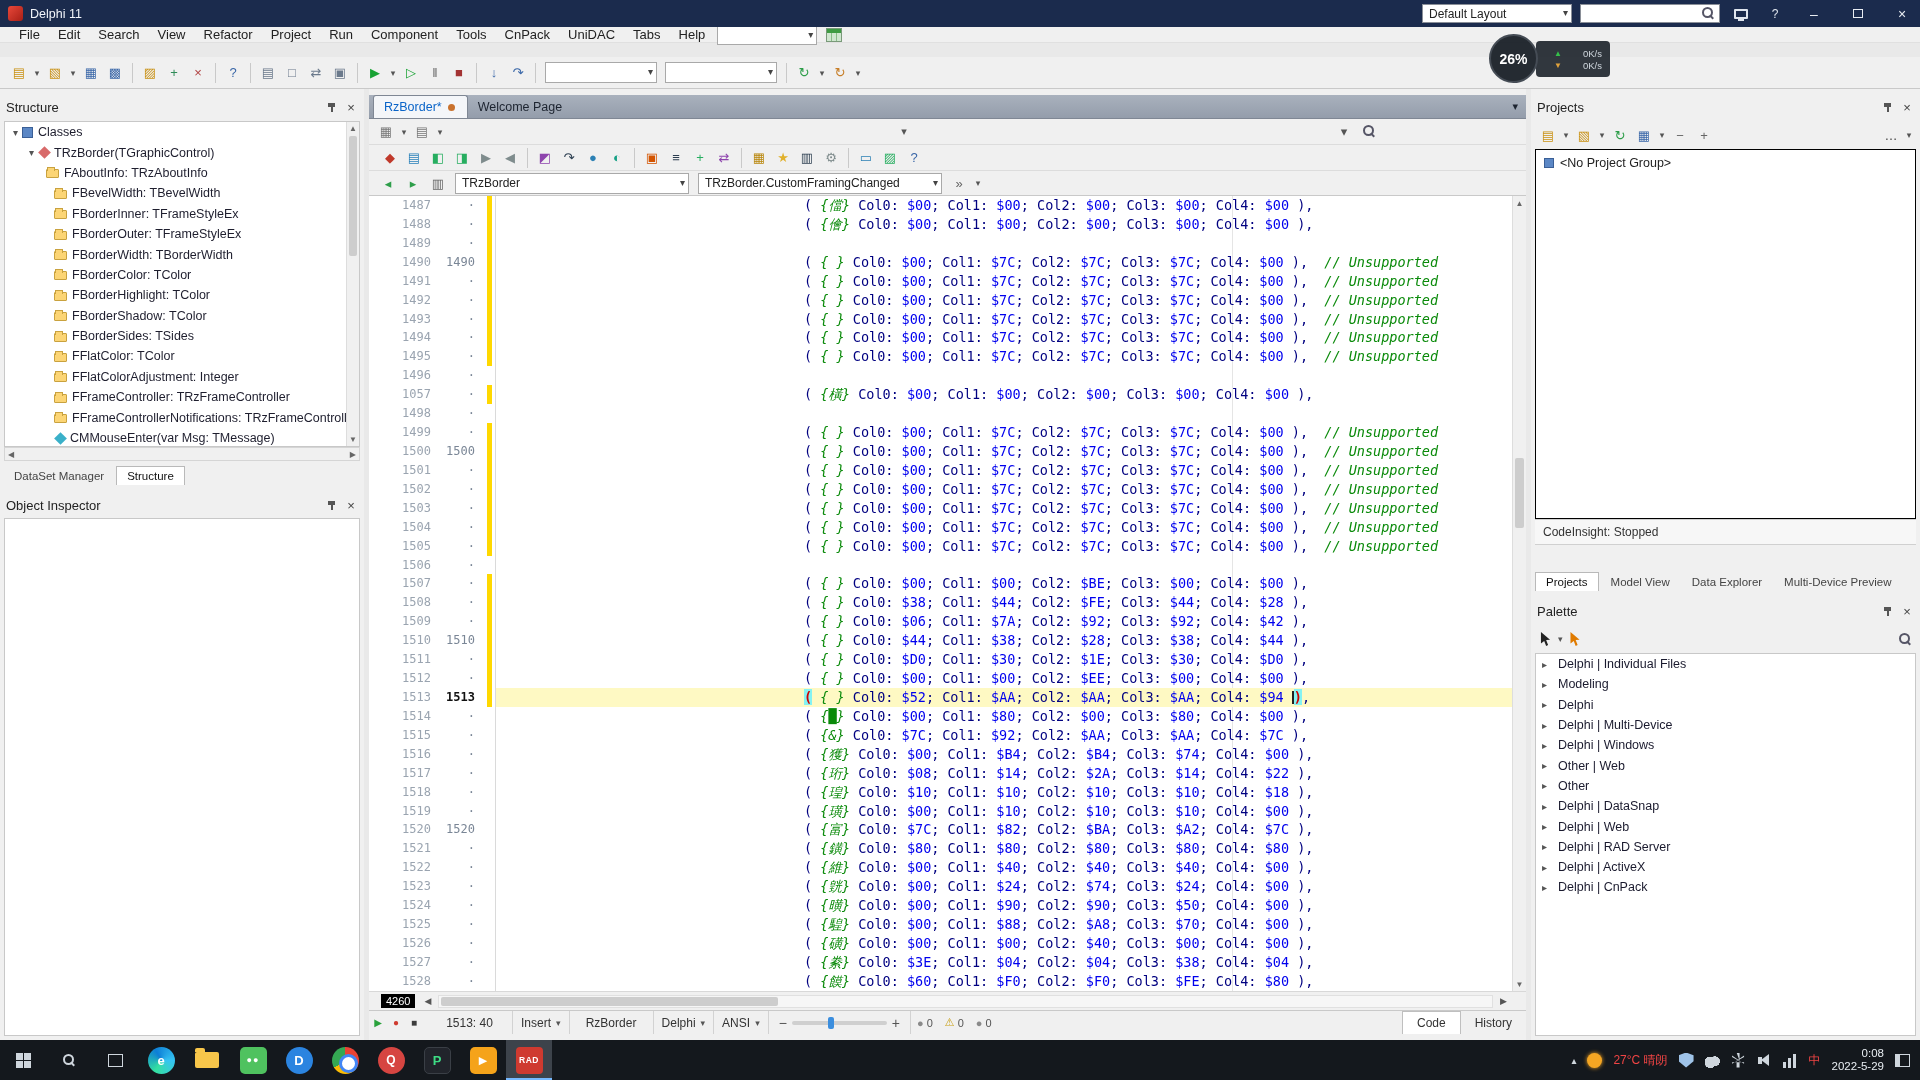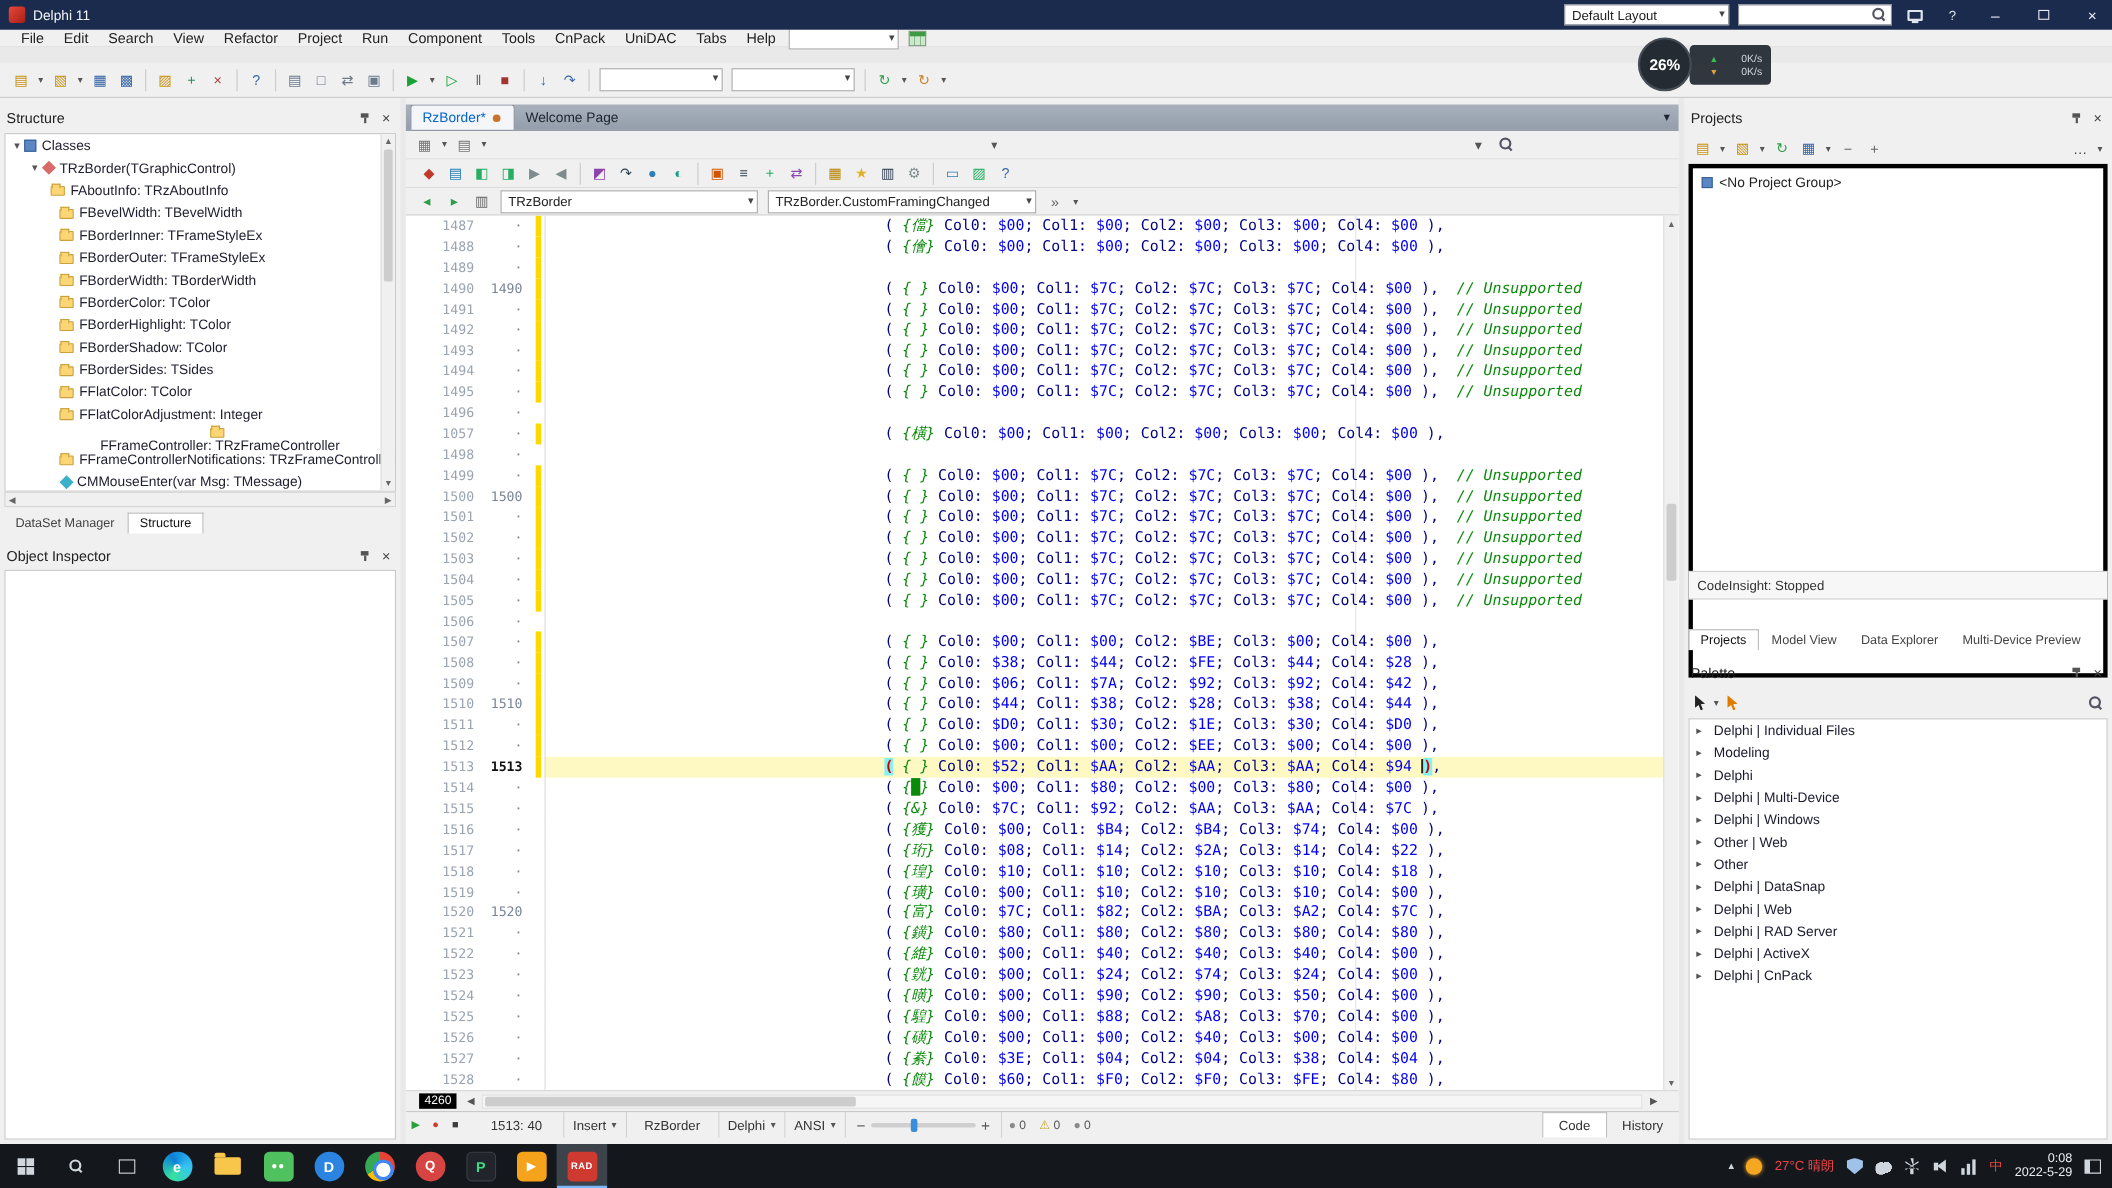--- a/index.html
+++ b/index.html
@@ -113,21 +113,21 @@
 .zthumb{position:absolute;left:38%;top:-4px;width:6px;height:12px;background:#3b8ede;border-radius:2px}
 .badge{display:flex;align-items:center;gap:3px;padding:0 6px;font-size:11px;color:#555}
 .viewtabs{margin-left:auto;display:flex;height:100%}
 .vtab{padding:0 14px;display:flex;align-items:center;font-size:12px;color:#333}
 .vtab.active{background:#fff;border:1px solid #bfbfbf;border-bottom:none}
 
 
 .rightpanel{position:absolute;right:0;top:89px;width:389px;bottom:40px;background:#f0f0f0}
 .proj-hdr{position:absolute;left:0;right:0;top:6px}
 .proj-toolbar{position:absolute;left:4px;right:4px;top:32px;height:28px;display:flex;align-items:center;gap:2px;padding:0 2px}
-.proj-tree{position:absolute;left:4px;right:4px;top:60px;height:467px;background:#fff;border:4px solid #000000}
+.proj-tree{position:absolute;left:4px;right:4px;top:60px;height:370px;background:#fff;border:1px solid #000000}
 .proj-root{display:flex;align-items:center;gap:6px;padding:6px 8px;font-size:12.5px;color:#222}
 .ci-strip{position:absolute;left:4px;right:4px;top:430px;height:26px;background:#f7f7f7;border-top:1px solid #d0d0d0;border-bottom:1px solid #d0d0d0;display:flex;align-items:center;padding-left:8px;font-size:12px;color:#333}
 .proj-tabs{position:absolute;left:4px;right:4px;top:478px;height:24px;display:flex;align-items:flex-end;gap:2px}
 .pal-hdr{position:absolute;left:0;right:0;top:510px}
 .pal-toolbar{position:absolute;left:4px;right:4px;top:536px;height:28px;display:flex;align-items:center;gap:6px;padding:0 4px}
 .pal-toolbar .sp{flex:1}
 .selicon{width:13px;height:14px;background:#222;clip-path:polygon(15% 0,85% 55%,55% 58%,70% 92%,55% 100%,40% 64%,15% 82%)}
 .selicon.orange{background:#e07b00}
 .pal-list{position:absolute;left:4px;right:4px;top:564px;bottom:4px;background:#fff;border:1px solid #c8c8c8;overflow:hidden}
 .prow{height:20.3px;display:flex;align-items:center;font-size:12.5px;color:#1a1a2e;padding-left:6px;gap:6px;white-space:nowrap}
@@ -324,21 +324,21 @@
       <div class="trow" style="padding-left: 36px;">
         <span class="arr"></span>
         <span class="tico ico-field"></span>
         <span class="">FFlatColor: TColor</span>
       </div>
       <div class="trow" style="padding-left: 36px;">
         <span class="arr"></span>
         <span class="tico ico-field"></span>
         <span class="">FFlatColorAdjustment: Integer</span>
       </div>
-      <div class="trow" style="padding-left: 36px; flex-direction: column;">
+      <div class="trow" style="padding-left: 36px;">
         <span class="arr"></span>
         <span class="tico ico-field"></span>
         <span class="">FFrameController: TRzFrameController</span>
       </div>
       <div class="trow" style="padding-left: 36px;">
         <span class="arr"></span>
         <span class="tico ico-field"></span>
         <span class="">FFrameControllerNotifications: TRzFrameControllerN</span>
       </div>
       <div class="trow" style="padding-left: 36px;">

